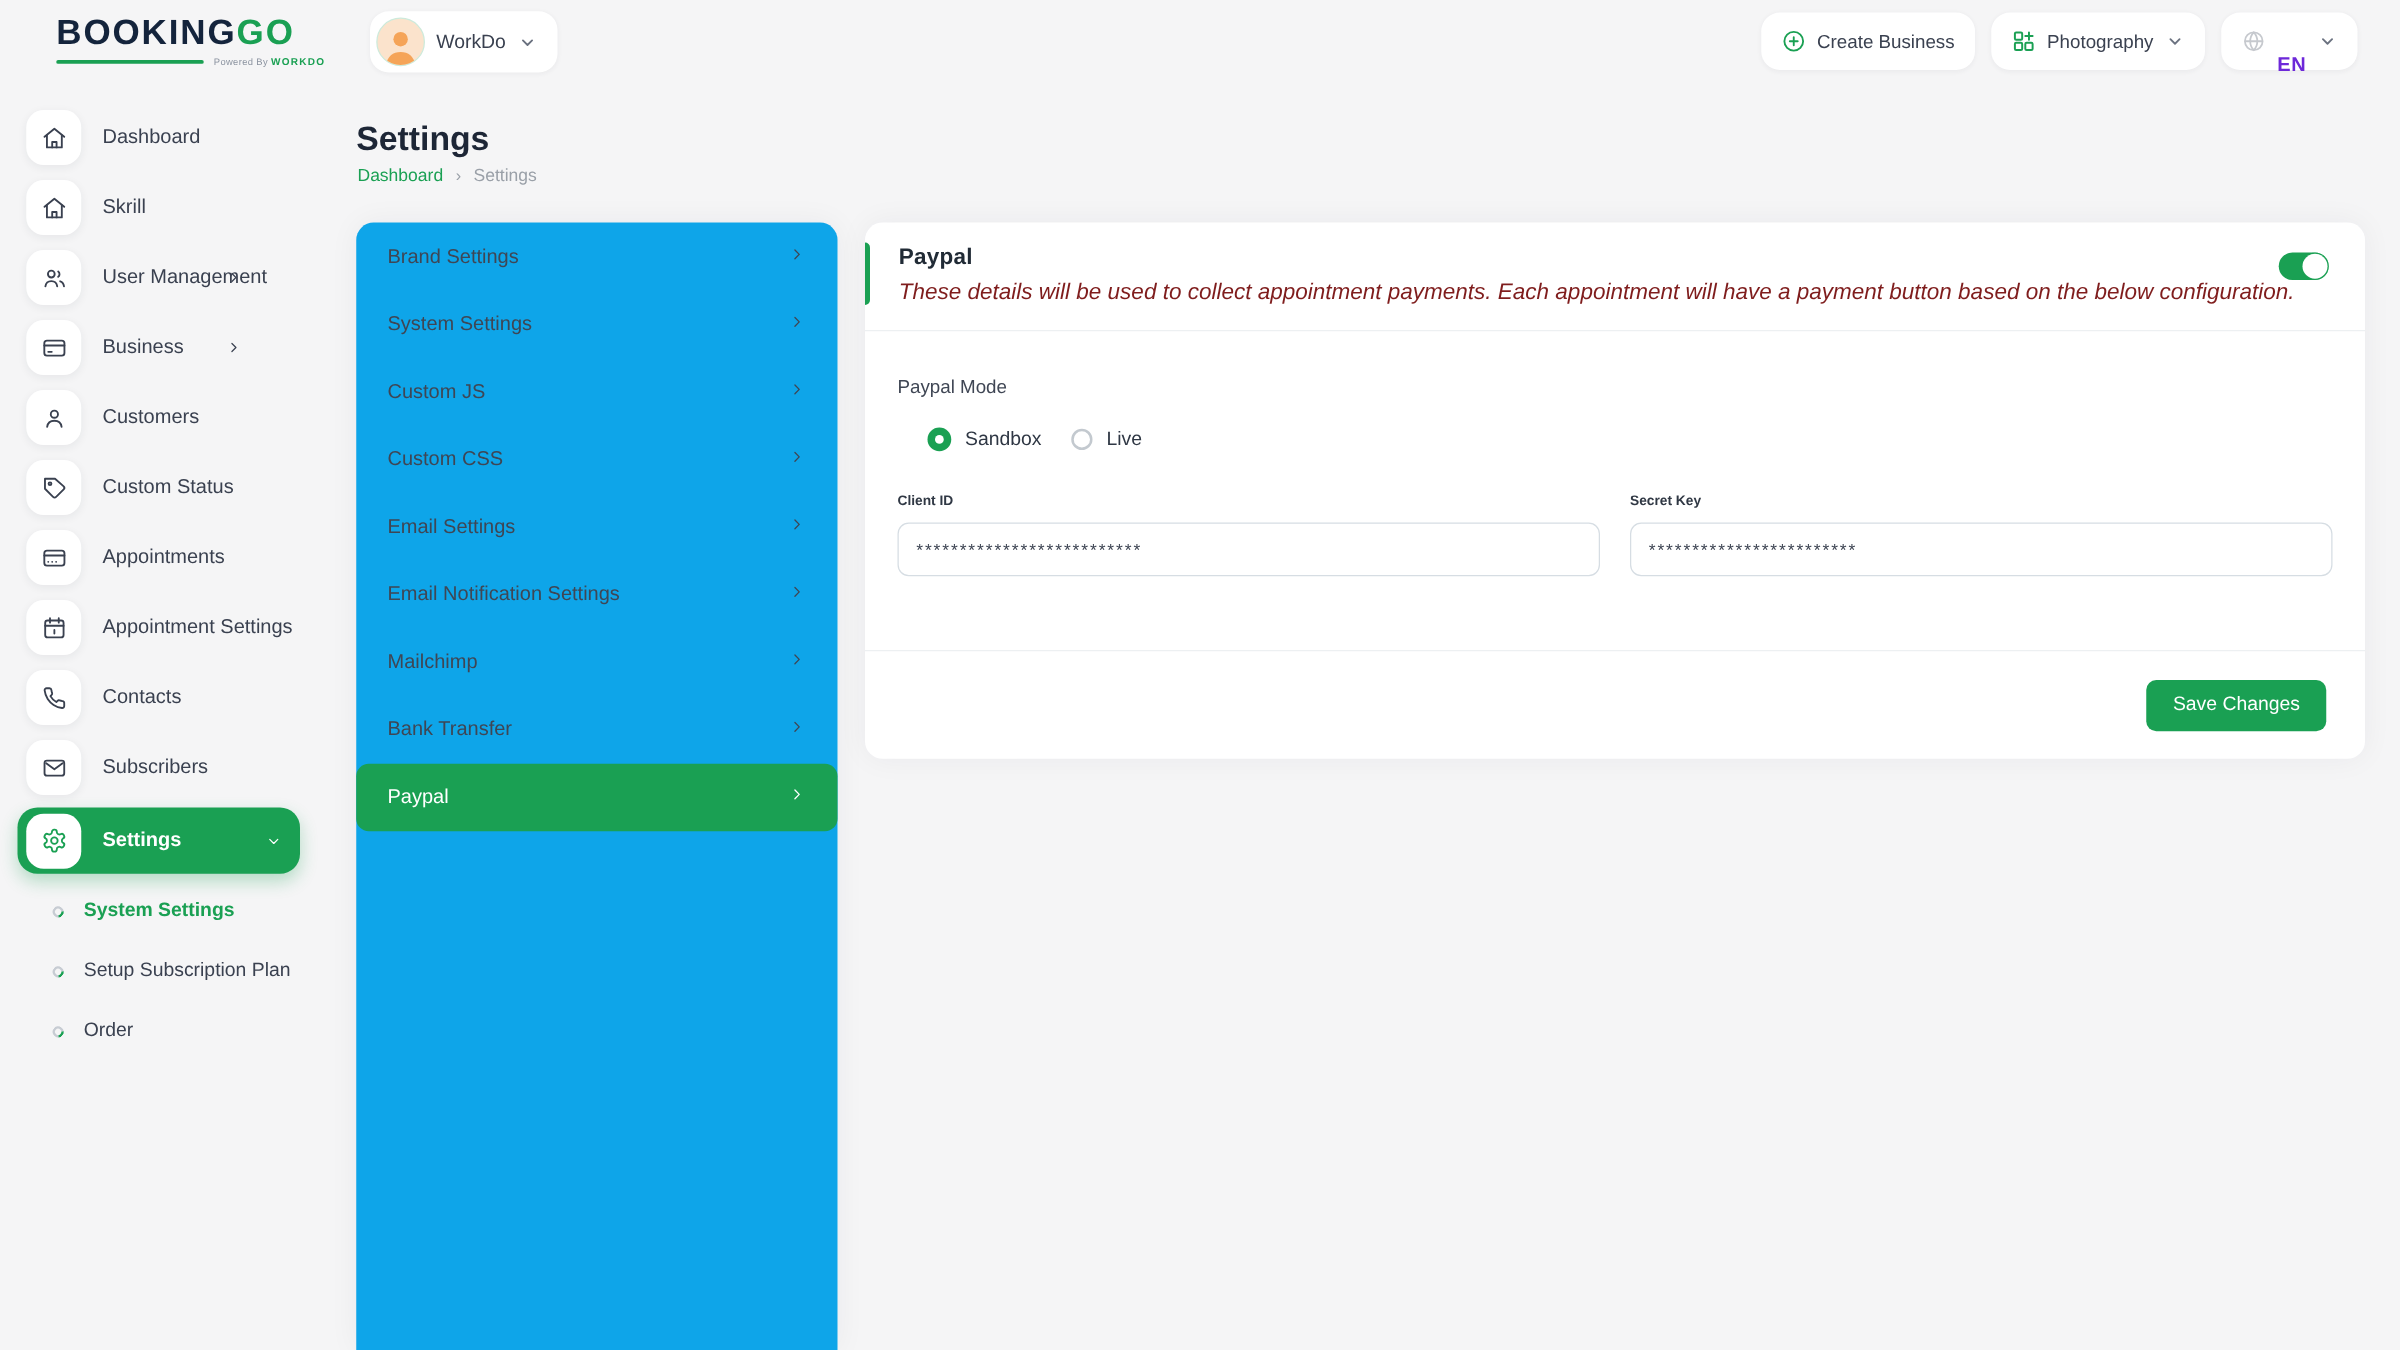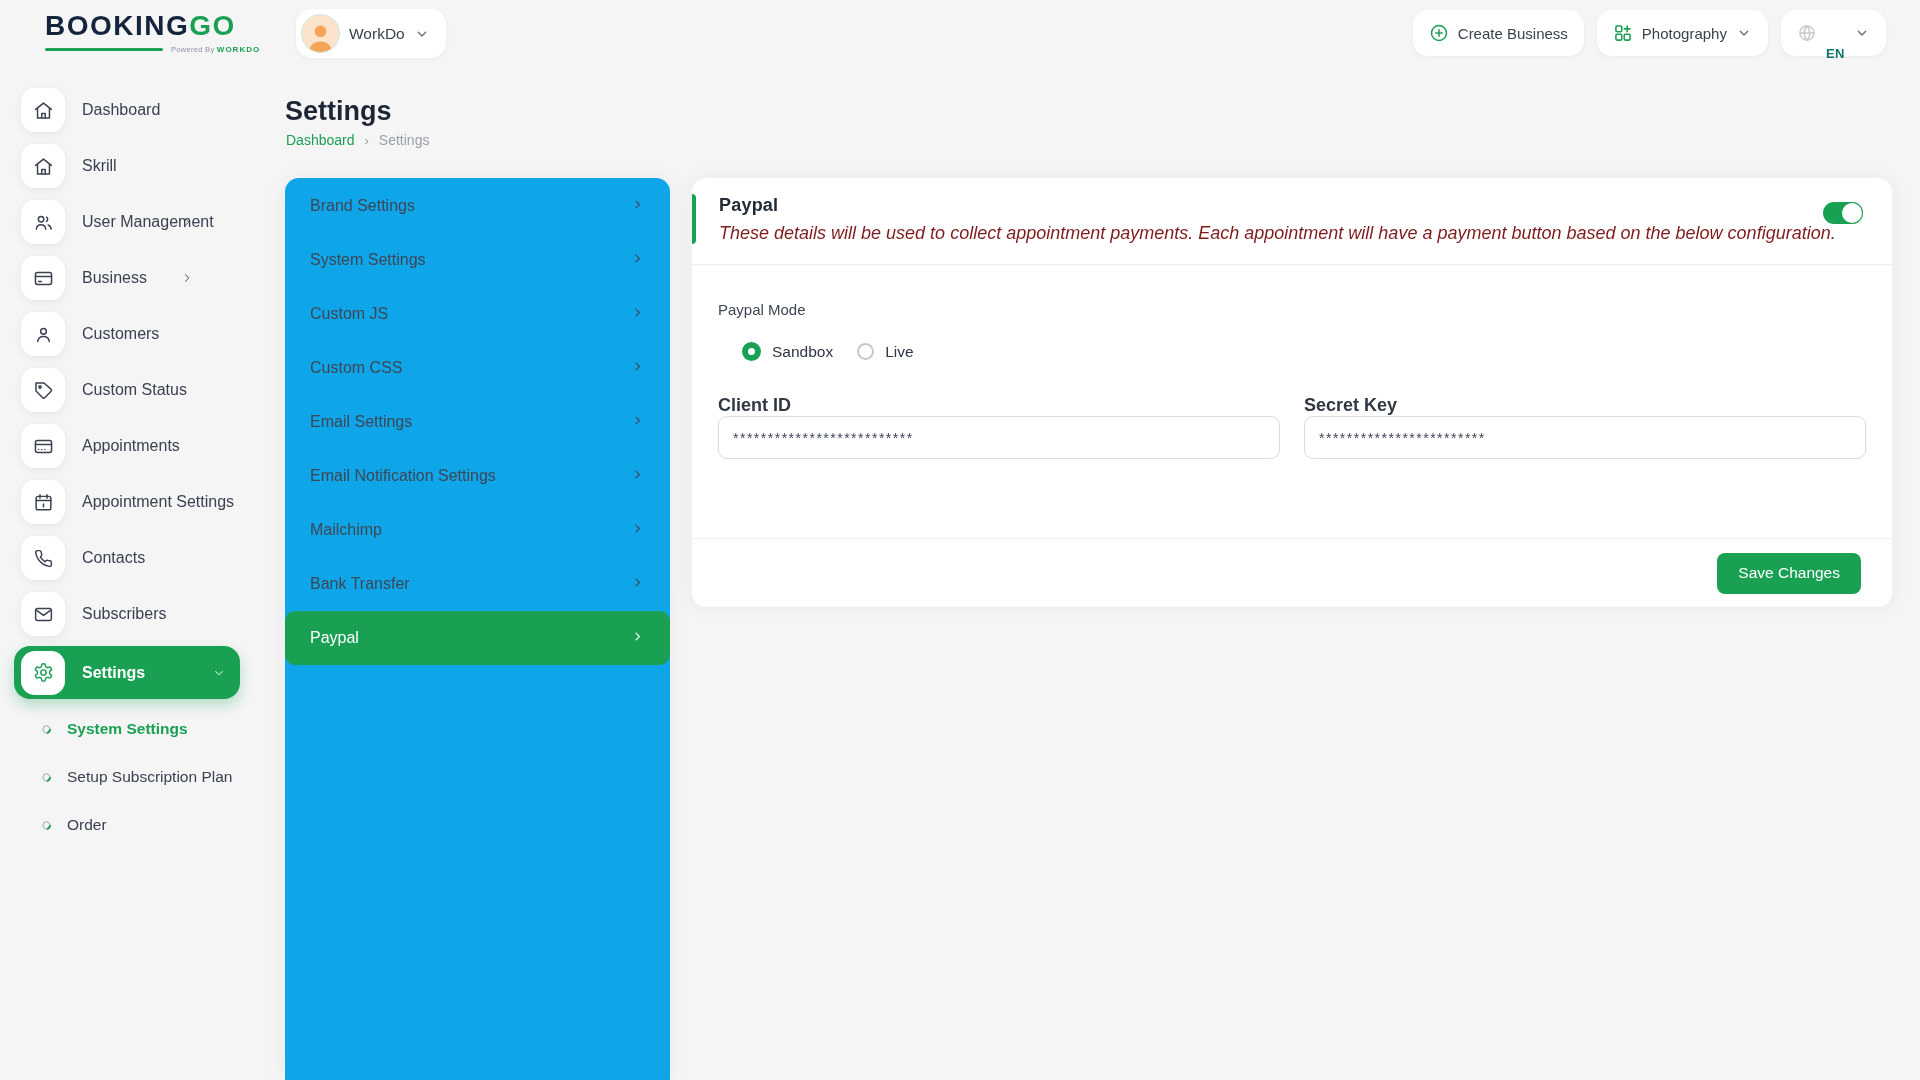--- a/index.html
+++ b/index.html
@@ -22,21 +22,21 @@
           box-shadow:0 1px 4px rgba(30,40,60,.05); cursor:pointer; font-family:inherit; }
   .ws-pill { position:absolute; left:296px; top:9px; padding:0 16px 0 5px; height:49px; border-radius:15px; }
   .avatar { width:39px; height:39px; border-radius:50%; background:#fbe3cc; border:1px solid #cdeadb;
             display:flex; align-items:flex-end; justify-content:center; overflow:hidden; }
   .ws-label { font-size:15.5px; color:#3a4150; }
 
   .top-right { position:absolute; right:34px; top:10px; display:flex; gap:13px; }
   .icon20 svg { width:20px; height:20px; display:block; }
   .icon16 svg { width:16px; height:16px; display:block; }
   .chev { color:#6b7280; }
-  .lang-code { color:#0f766e; font-weight:700; font-size:13px; letter-spacing:.5px;margin-top:40px; }
+  .lang-code { color:#6d28d9; font-weight:700; font-size:16px; letter-spacing:.5px;margin-top:40px; }
 
   
   .sidebar { position:absolute; left:0; top:82px; width:262px; }
   .side-item { position:relative; display:flex; align-items:center; gap:17px; height:56px; padding-left:21px; cursor:pointer; }
   .icon-box { width:44px; height:44px; background:#ffffff; border-radius:14px; display:flex; align-items:center;
               justify-content:center; box-shadow:0 2px 8px rgba(30,40,60,.07); flex:0 0 44px; }
   .icon-box svg { width:21px; height:21px; }
   .side-label { font-size:16px; color:#3a4150; font-weight:500; }
   .side-chev { position:absolute; right:68px; display:flex; }
   .side-chev svg { width:14px; height:14px; }
@@ -81,24 +81,24 @@
   .panel-body { padding:36px 26px 0 26px; }
   .mode-label { font-size:15px; color:#3f4654; }
   .radios { display:flex; gap:24px; margin-top:24px; padding-left:24px; }
   .radio { display:flex; align-items:center; gap:11px; font-size:15.5px; color:#2f3744; cursor:pointer; }
   .rdot { width:17px; height:17px; border-radius:50%; border:2px solid #c3c9cf; background:#fff; position:relative; }
   .rdot.checked { border:none; background:#1aa053; width:19px; height:19px; }
   .rdot.checked::after { content:""; position:absolute; left:6px; top:6px; width:7px; height:7px;
                          background:#ffffff; border-radius:50%; }
   .fields { display:flex; gap:24px; margin-top:34px; }
   .field { flex:1; }
-  .field label { display:block; font-size:18px; font-weight:700; color:#303844; }
+  .field label { display:block; font-size:11px; font-weight:700; color:#303844; margin-bottom:11px; }
   .field input { width:100%; height:43px; border:1px solid #d6dde3; border-radius:9px; padding:0 14px;
                  font-size:14px; letter-spacing:1.5px; color:#3f4654; font-family:inherit; background:#fff; outline:none; }
-  .panel-foot { position:absolute; left:0; bottom:0; width:100%; height:69px; border-top:1px solid #edf0f2;
+  .panel-foot { position:absolute; left:0; bottom:0; width:100%; height:87px; border-top:1px solid #edf0f2;
                 display:flex; align-items:center; justify-content:flex-end; padding-right:31px; }
   .save-btn { background:#1aa053; color:#ffffff; border:none; border-radius:8px; height:41px; padding:0 21px;
               font-size:15.5px; font-weight:500; font-family:inherit; cursor:pointer; }
 </style>
 </head>
 <body>
 
 <header class="topbar">
   <div class="logo">
     <div class="logo-text"><span>BOOKING</span><span class="green">GO</span></div>

